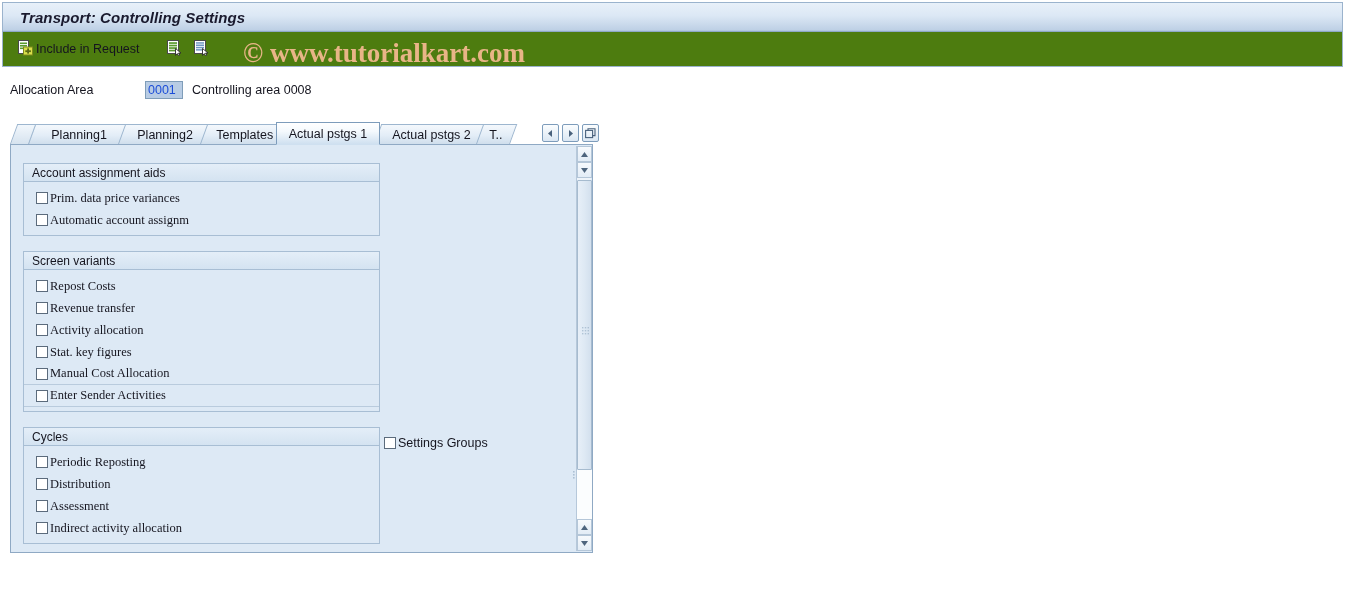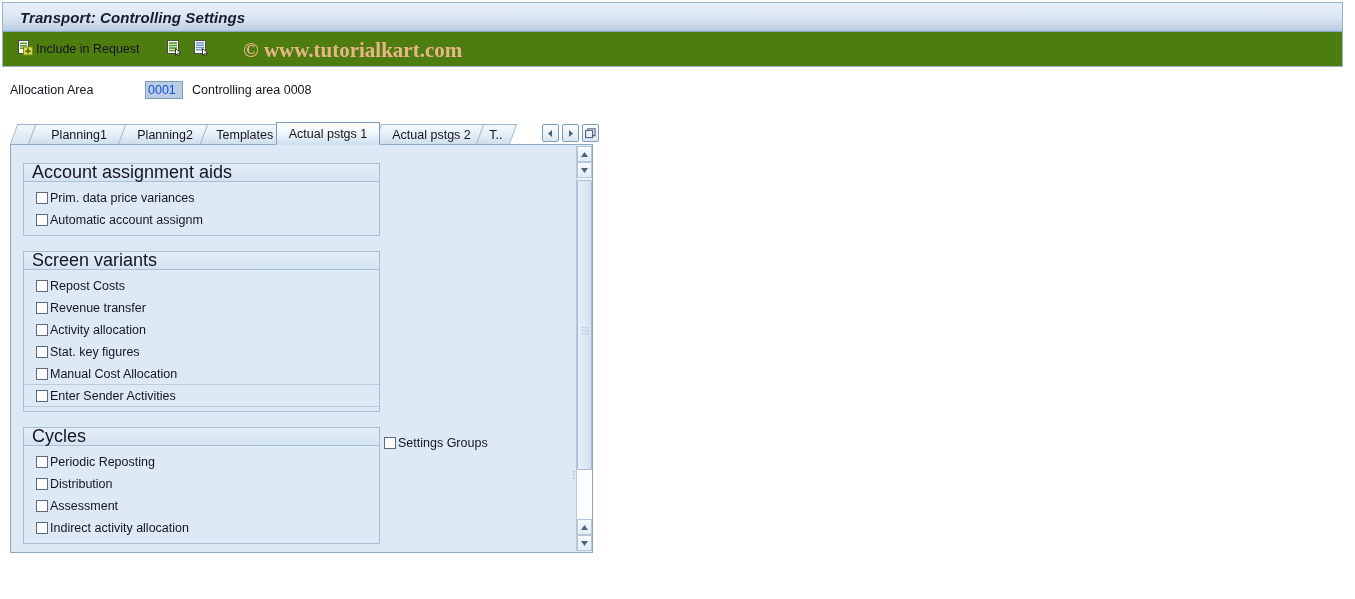--- a/index.html
+++ b/index.html
@@ -62,21 +62,21 @@
     color: #15151f;
     margin-left: 2px;
   }
   .tb-icon-sep { width: 16px; }
   .tb-icon-only { margin-left: 10px; cursor: pointer; display:flex; align-items:center;}
 
   .watermark {
     position: absolute;
     left: 243px; top: 38px;
     font-family: "Liberation Serif", serif;
-    font-size: 21px;
+    font-size: 27px;
     font-weight: bold;
     color: #e8b587;
     white-space: nowrap;
     pointer-events: none;
     text-align: center;
   }
 
   
   .ca-row {
     position: absolute;
@@ -192,32 +192,33 @@
   }
   .group-hd {
     height: 18px;
     background: linear-gradient(to bottom, #e4eef8 0%, #d4e3f1 100%);
     border-bottom: 1px solid #a8bed4;
     display: flex;
     align-items: center;
     padding-left: 8px;
   }
   .group-hd-lbl {
-    font-size: 18px;
+    font-size: 12px;
     color: #15151f;
     white-space: nowrap;
   }
   .group-body { padding: 5px 0 4px 0; }
 
   .cb-row {
     display: flex;
     align-items: center;
     height: 22px;
     padding-left: 12px;
     cursor: pointer;
+    font-family: Liberation Serif, serif;
   }
   .cb-row.divider {
     border-bottom: 1px solid #b9cbdd;
   }
   .cbx {
     width: 12px; height: 12px;
     background: #ffffff;
     border: 1px solid #5b6b7c;
     flex: 0 0 auto;
   }

